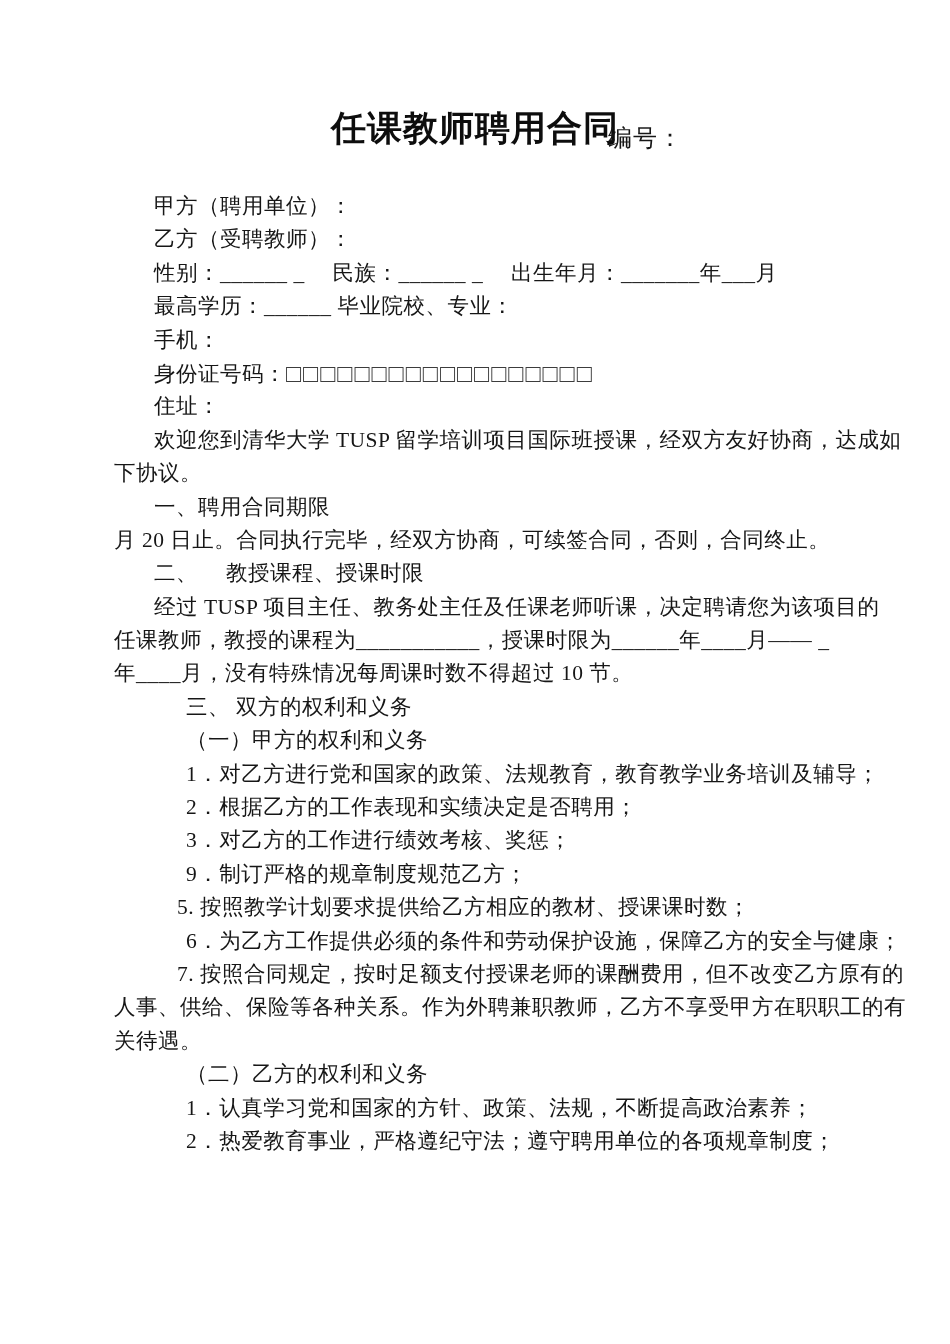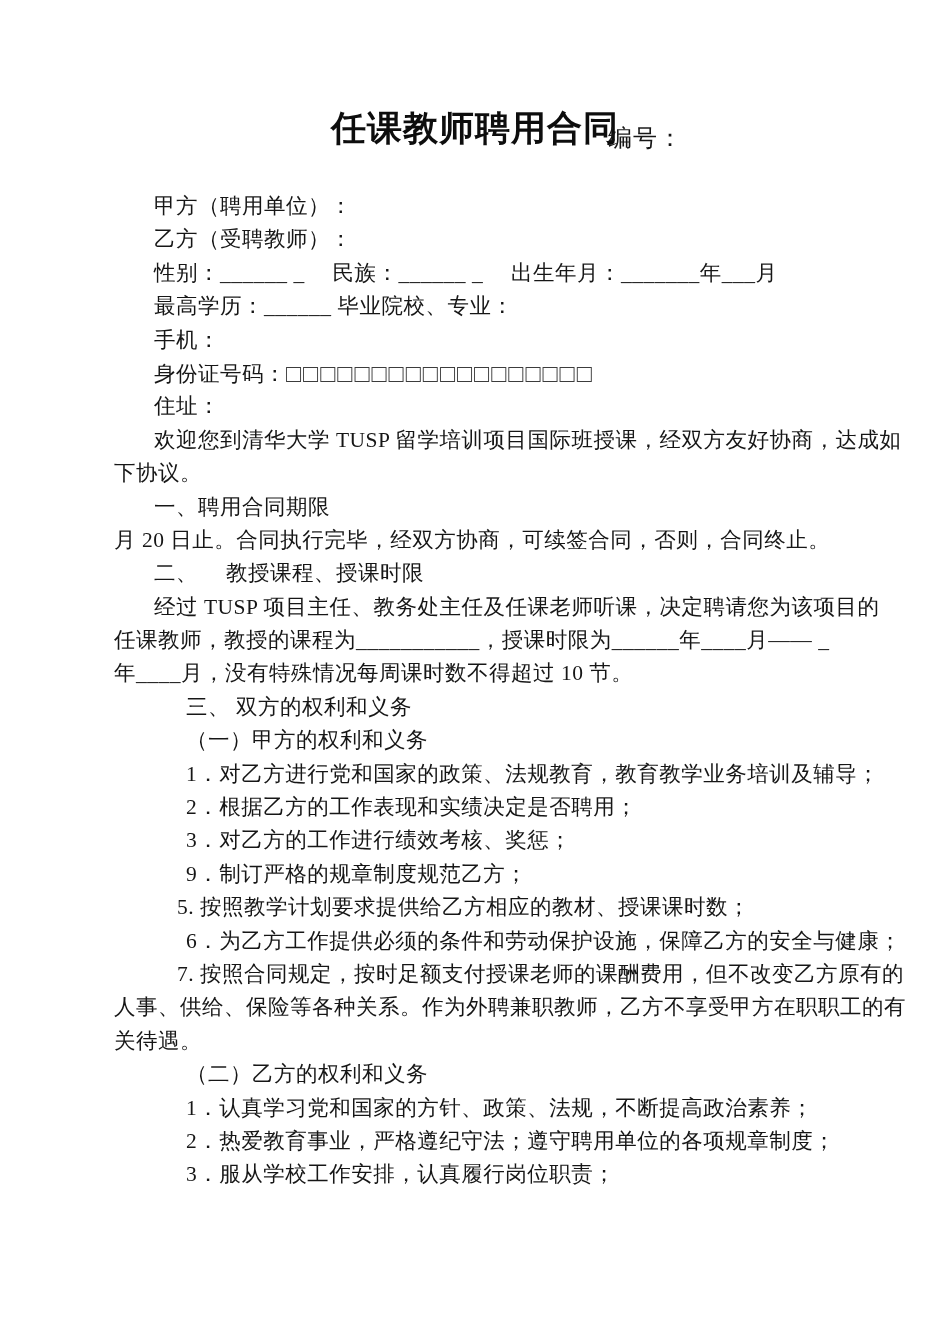--- a/index.html
+++ b/index.html
@@ -86,16 +86,15 @@
     <div class="line i3">3．对乙方的工作进行绩效考核、奖惩；</div>
     <div class="line i3">9．制订严格的规章制度规范乙方；</div>
     <div class="line i3s">5. 按照教学计划要求提供给乙方相应的教材、授课课时数；</div>
     <div class="line i3">6．为乙方工作提供必须的条件和劳动保护设施，保障乙方的安全与健康；</div>
     <div class="line i3s">7. 按照合同规定，按时足额支付授课老师的课酬费用，但不改变乙方原有的</div>
     <div class="line">人事、供给、保险等各种关系。作为外聘兼职教师，乙方不享受甲方在职职工的有</div>
     <div class="line">关待遇。</div>
     <div class="line i3">（二）乙方的权利和义务</div>
     <div class="line i3">1．认真学习党和国家的方针、政策、法规，不断提高政治素养；</div>
     <div class="line i3">2．热爱教育事业，严格遵纪守法；遵守聘用单位的各项规章制度；</div>
-    <div class="line i3">3．服从学校工作安排，认真履行岗位职责；</div>
   </div>
 
 </div>
 
 </body></html>

